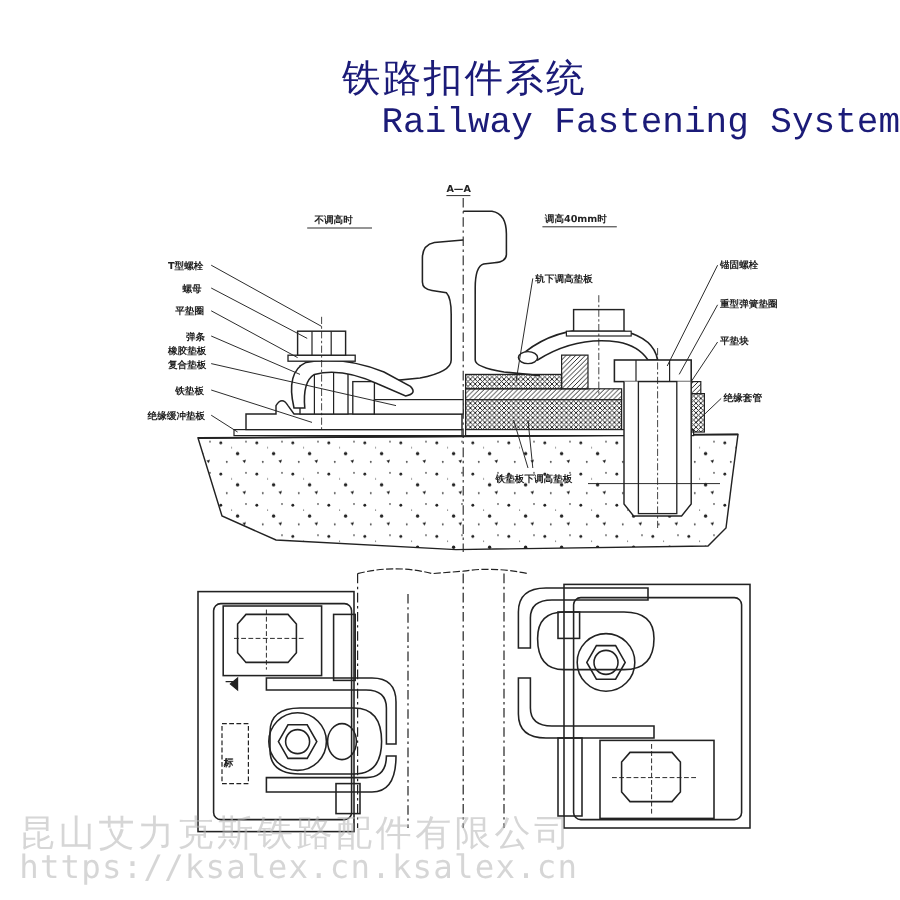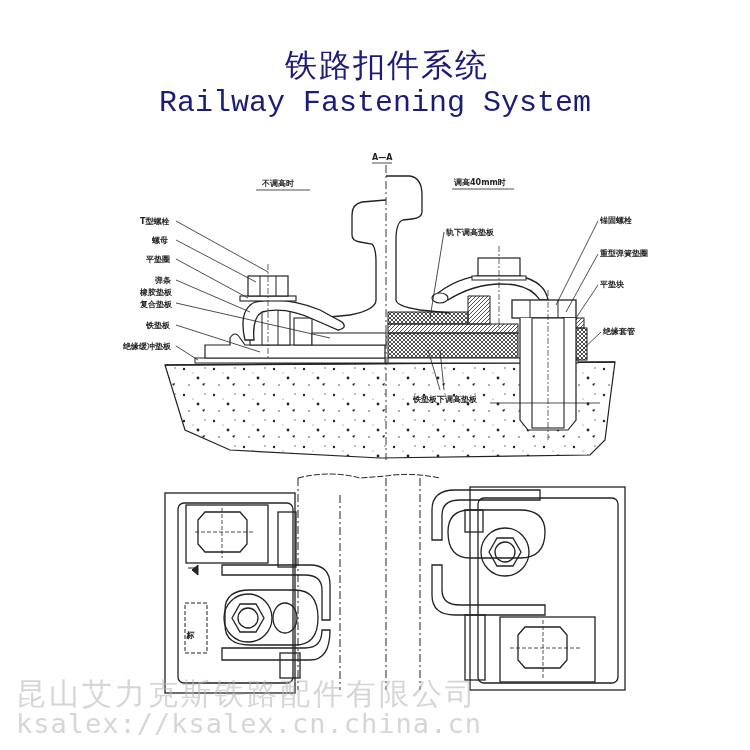--- a/index.html
+++ b/index.html
@@ -1,18 +1,18 @@
 <!DOCTYPE html>
 <html><head>
 <meta charset="utf-8">
 <style>
   html,body{margin:0;padding:0;background:#fff;}
   body{width:750px;height:750px;position:relative;overflow:hidden;font-family:"DejaVu Sans",sans-serif;}
   .title-cn{position:absolute;left:12px;width:750px;top:44px;text-align:center;font-family:"DejaVu Serif",serif;font-size:32px;color:#1b1b78;letter-spacing:2px;}
-  .title-en{position:absolute;left:0;width:750px;top:86px;text-align:center;font-family:"Liberation Mono","DejaVu Sans Mono",monospace;font-size:30px;color:#1b1b78;}
+  .title-en{position:absolute;left:0;width:750px;top:86px;text-align:right;font-family:"Liberation Mono","DejaVu Sans Mono",monospace;font-size:30px;color:#1b1b78;}
   svg{position:absolute;left:0;top:0;}
   .lbl{font-family:"DejaVu Sans",sans-serif;font-size:8px;font-weight:bold;fill:#222;}
   .wm{position:absolute;left:16px;font-family:Liberation Mono, monospace;color:rgba(180,180,180,0.55);}
   .wm1{top:674px;font-size:30px;letter-spacing:3px;}
   .wm2{top:708px;font-size:27px;font-family:"DejaVu Sans Mono",monospace;letter-spacing:1px;}
 </style>
 </head>
 <body>
 
 <div class="title-cn">铁路扣件系统</div>
@@ -155,13 +155,13 @@
     <rect x="500" y="617" width="95" height="65"></rect>
     <polygon points="518,635 525,627 560,627 567,635 567,660 560,668 525,668 518,660"></polygon>
     <line x1="510" y1="648" x2="580" y2="648" stroke-dasharray="4,2" stroke-width="0.8"></line>
     <line x1="543" y1="620" x2="543" y2="680" stroke-dasharray="4,2" stroke-width="0.8"></line>
     <rect x="465" y="615" width="20" height="65"></rect>
   </g>
   <text class="lbl" x="190" y="625" style="writing-mode:tb;">厂标</text>
 </svg>
 
 <div class="wm wm1">昆山艾力克斯铁路配件有限公司</div>
-<div class="wm wm2">ksalex://ksalex.cn.china.cn</div>
+<div class="wm wm2">https://ksalex.cn.ksalex.cn</div>
 
 </body></html>

